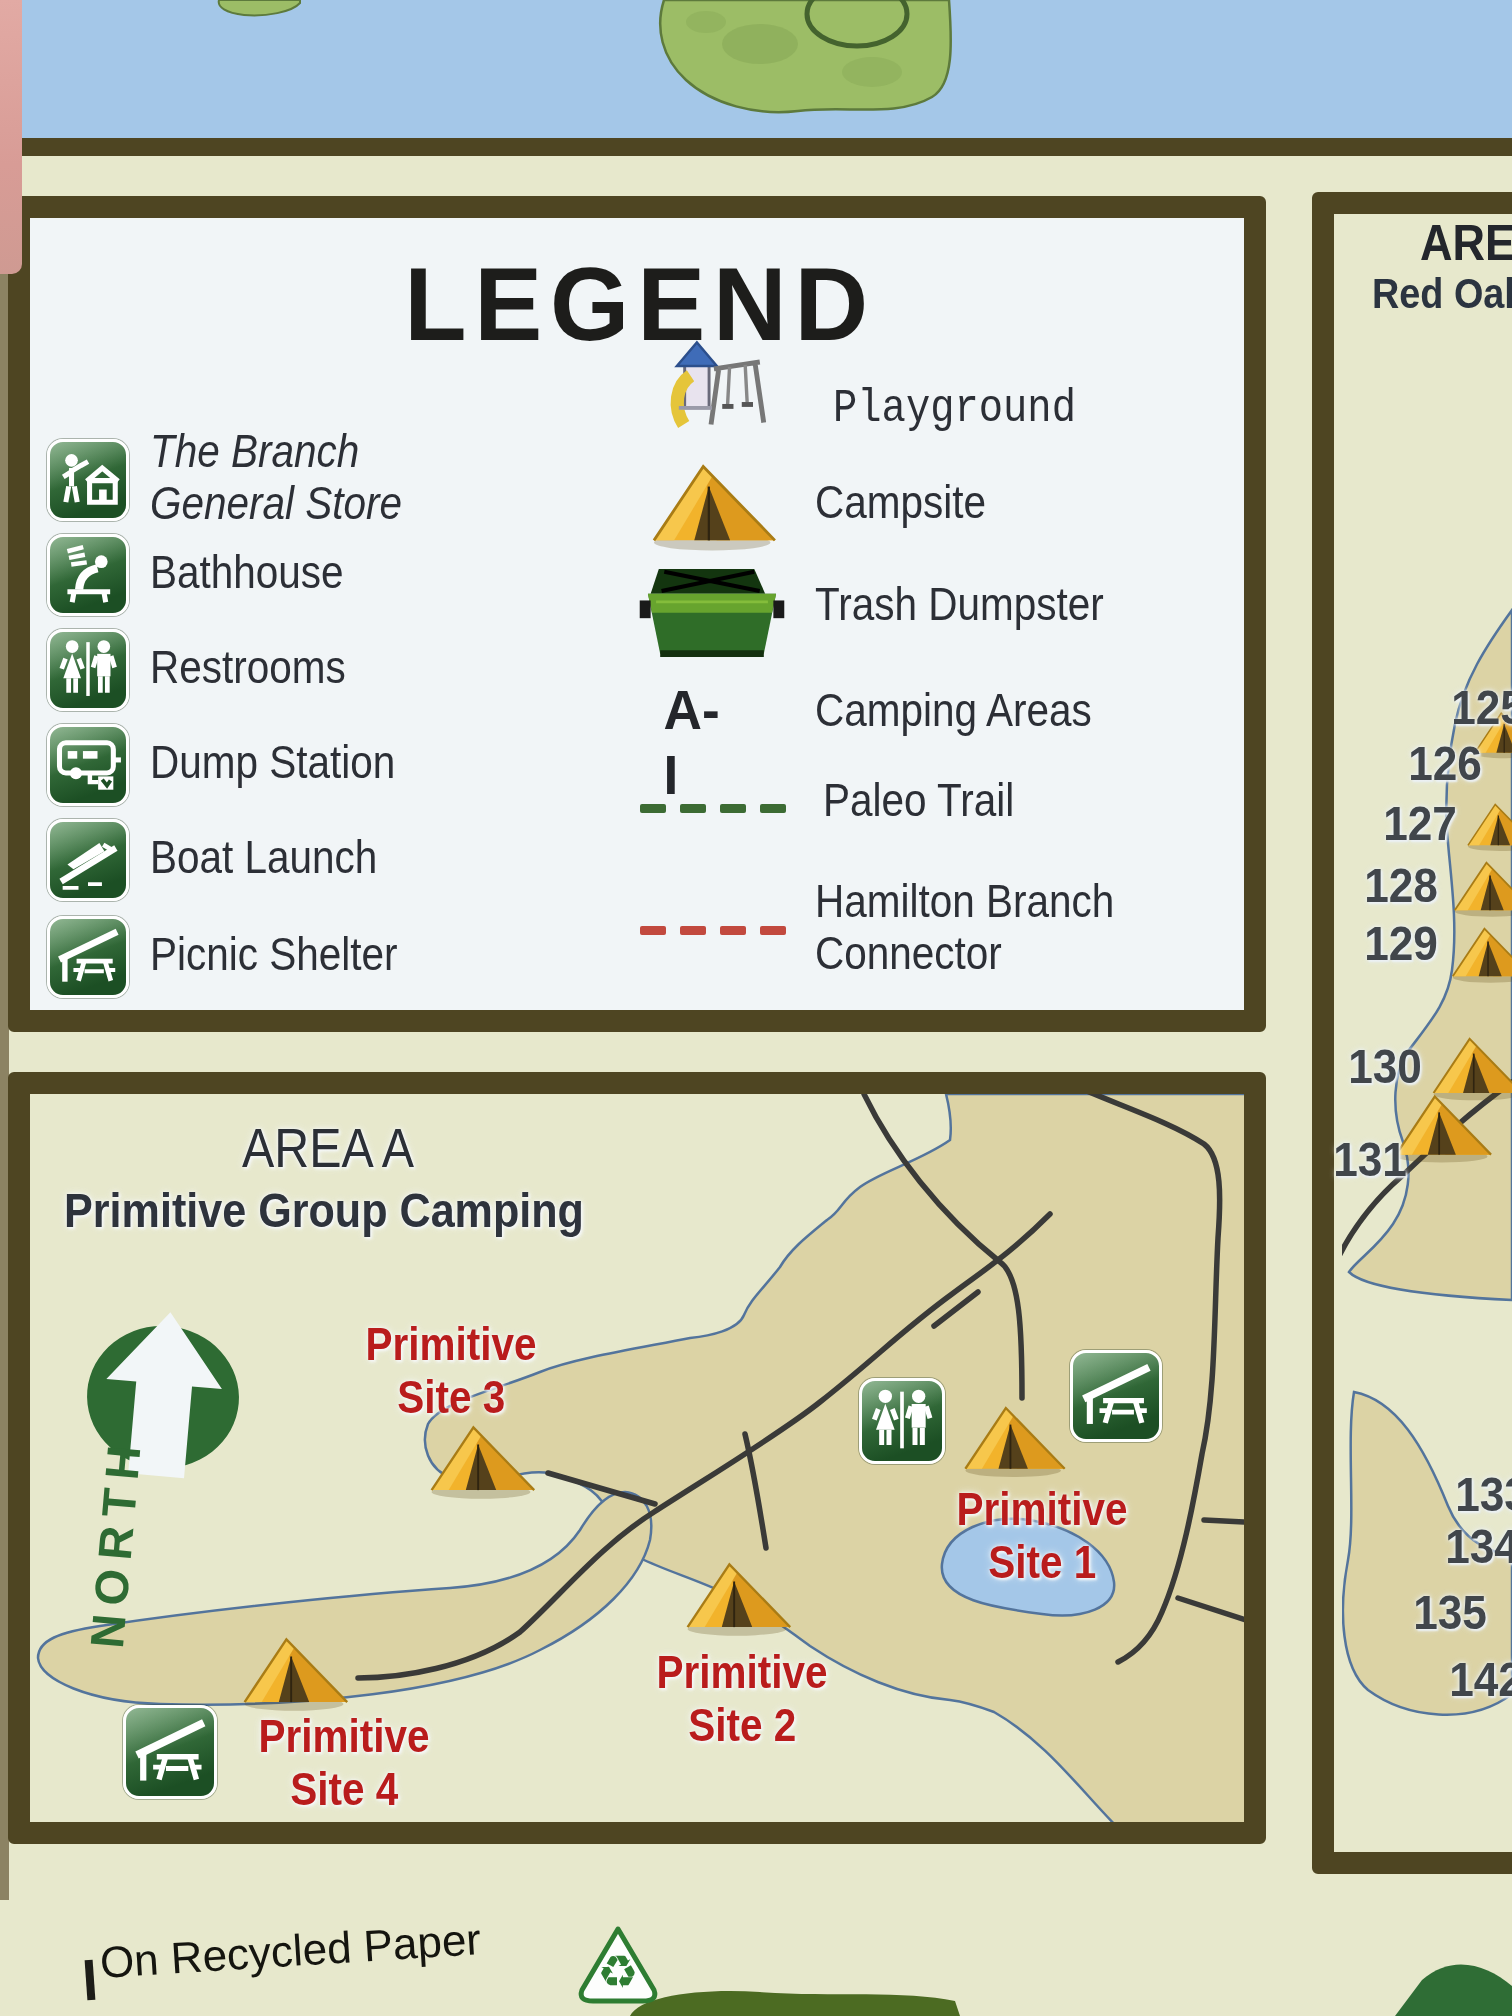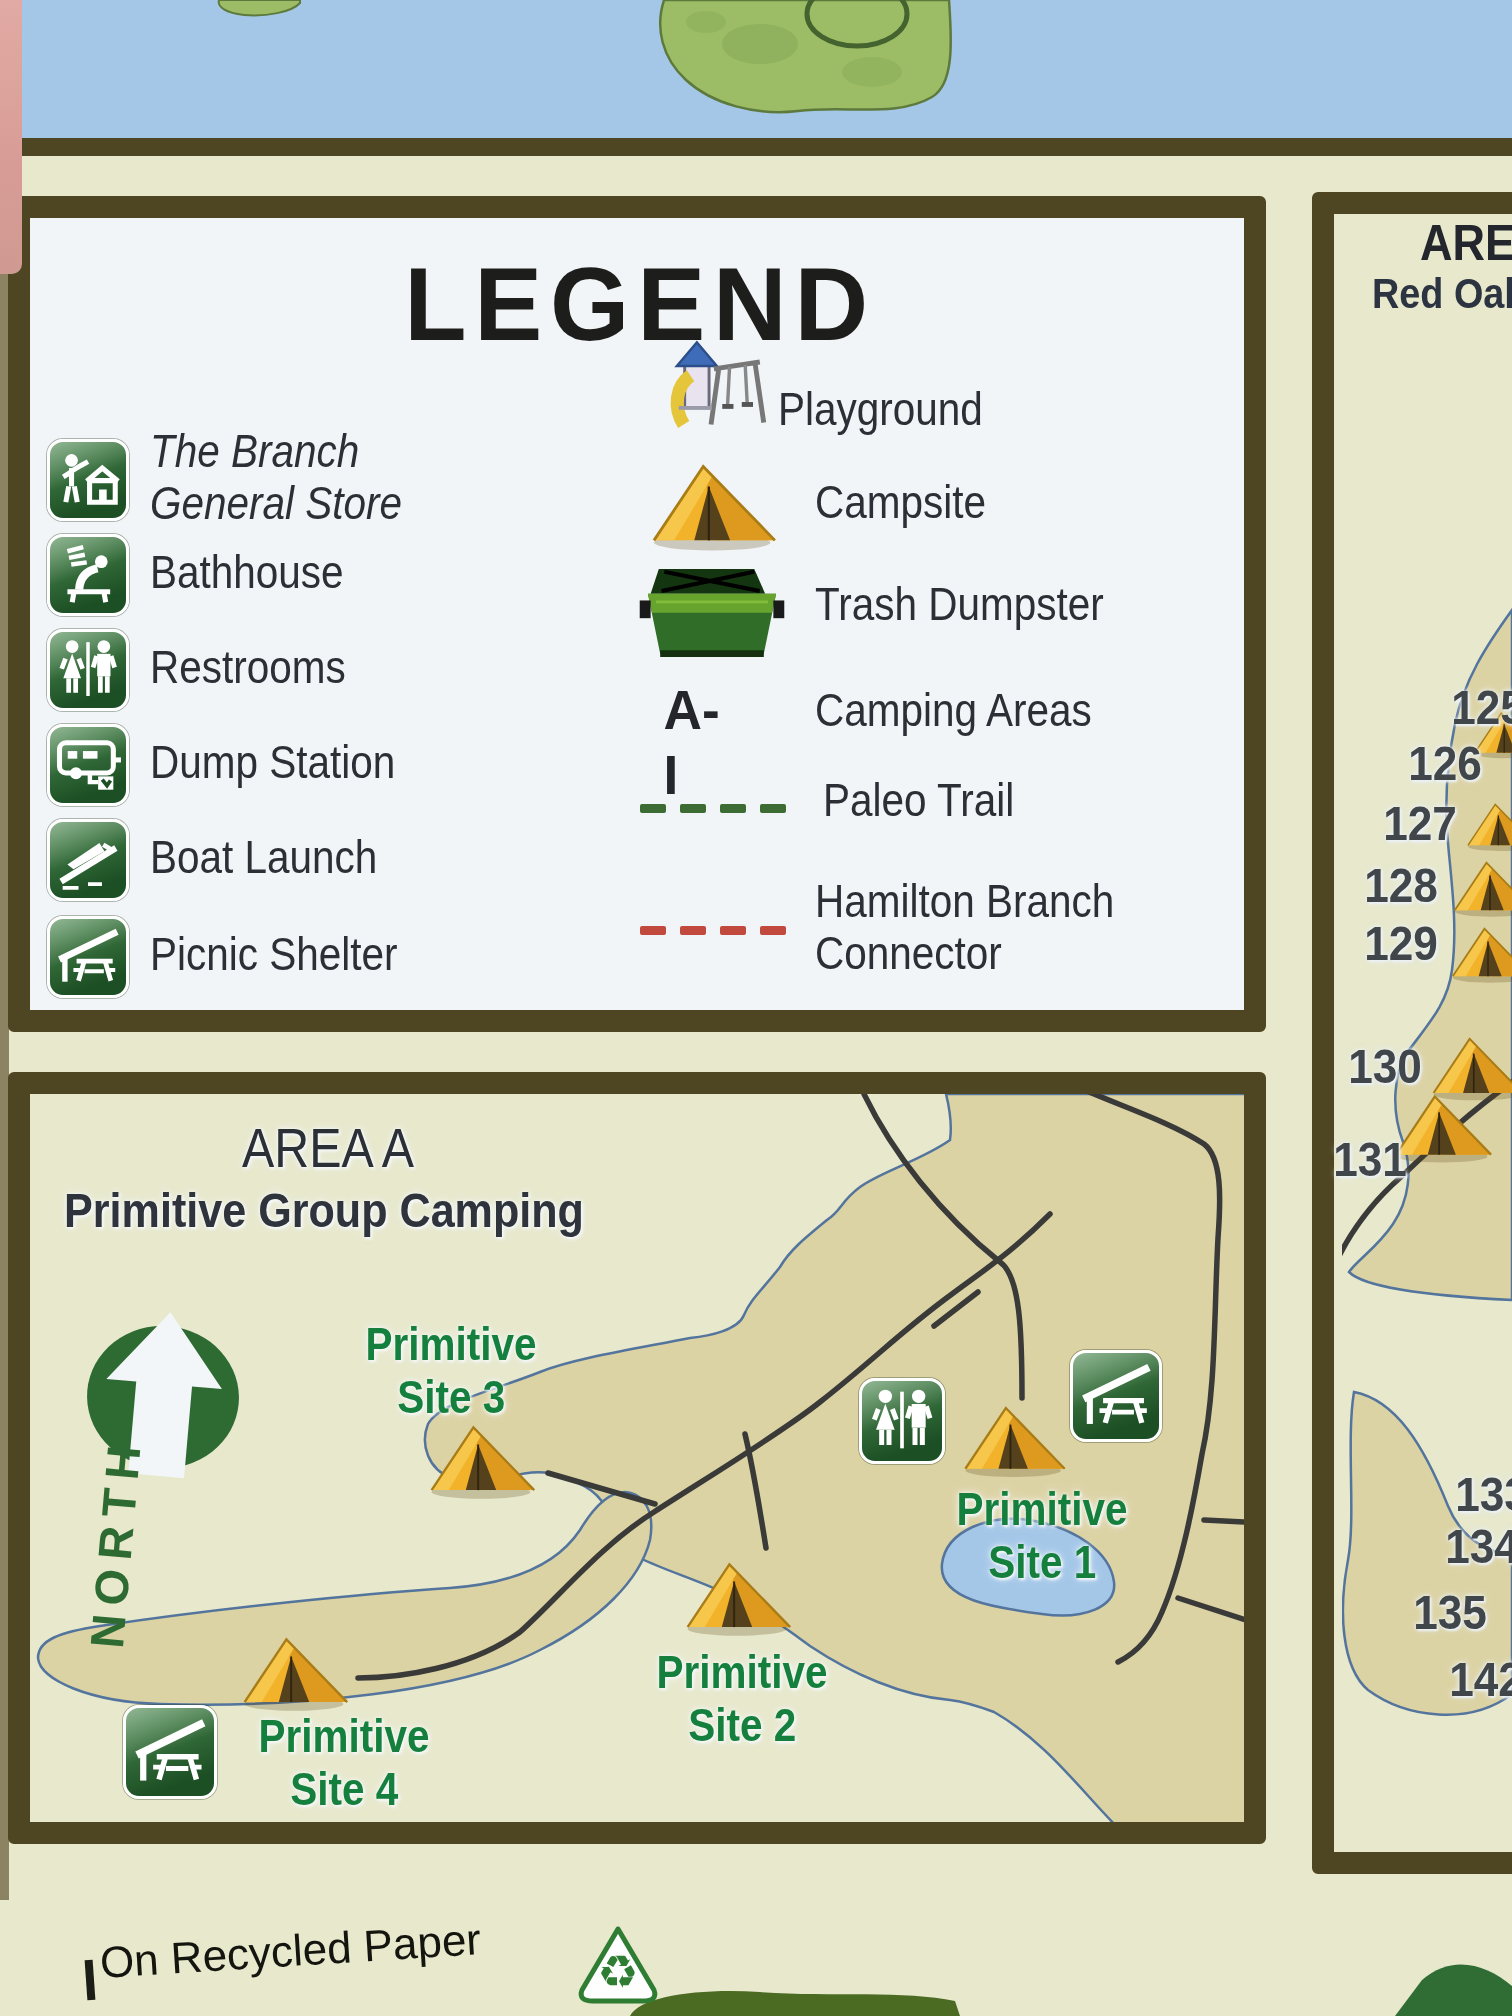--- a/index.html
+++ b/index.html
@@ -24,21 +24,21 @@
   .leg-label>span{display:inline-block;transform:scaleX(.88);transform-origin:left center;}
   .green-icon{position:absolute;border-radius:16px;border:3px solid #fff;box-sizing:border-box;
      background:linear-gradient(160deg,rgba(255,255,255,.38),rgba(255,255,255,0) 48%),
                 linear-gradient(160deg,#4e8b52,#1c4f24 80%);
      box-shadow:0 0 0 1px rgba(40,60,35,.35);}
   .green-icon svg{position:absolute;left:0;top:0;width:100%;height:100%;}
   .dash-row{position:absolute;display:flex;gap:14px;}
   .dash-row i{display:block;width:26px;height:9px;border-radius:2px;}
   .symbol-ai{position:absolute;font-weight:800;font-size:56px;color:#24262b;transform:scaleX(.95);}
   
-  .map-label{position:absolute;text-align:center;color:#15803d;font-weight:700;
+  .map-label{position:absolute;text-align:center;color:#b91c1c;font-weight:700;
      font-size:46px;line-height:53px;white-space:nowrap;transform:translateX(-50%);
      text-shadow:0 0 4px rgba(245,248,250,.95),0 0 9px rgba(245,248,250,.8),2px 2px 3px rgba(245,248,250,.9);}
   .map-label>span{display:inline-block;transform:scaleX(.88);}
   #area-a-title{left:328px;top:1122px;font-size:55px;font-weight:400;color:#2b2f36;}
   #area-a-sub{left:324px;top:1184px;font-size:49px;font-weight:600;color:#2e333c;}
   #rp-title{left:1420px;top:214px;font-size:50px;font-weight:800;color:#23262c;position:absolute;white-space:nowrap;}
   #rp-sub{left:1372px;top:270px;font-size:42px;font-weight:600;color:#2b3440;position:absolute;white-space:nowrap;}
   #rp-title>span,#rp-sub>span{display:inline-block;transform:scaleX(.9);transform-origin:left center;}
   .site-num{position:absolute;transform:translate(-50%,-50%) scaleX(.92);font-size:48px;font-weight:800;color:#41464b;white-space:nowrap;
      text-shadow:0 0 4px rgba(236,242,246,.95),0 0 8px rgba(236,242,246,.85),2px 2px 2px rgba(236,242,246,.9);}
@@ -245,21 +245,21 @@
    <rect x="7.4" y="8.6" width="5" height="9" fill="#e8e3ee" stroke="#6a6a7a" stroke-width="0.6"></rect>
    <path d="M5.8 9 L9.9 4.2 L14 9 Z" fill="#3f6cb8" stroke="#2c4f8c" stroke-width="0.5"></path>
    <path d="M8.6 11 C5.6 13 5 17.5 7.2 21" stroke="#e5c53a" stroke-width="2.7" fill="none"></path>
    <path d="M13.4 9.6 L22.8 8.2 M14.4 9.5 L12.8 21 M21.8 8.3 L23.6 20.6" stroke="#777" stroke-width="1" fill="none"></path>
    <path d="M16.6 9.2 L16.2 16.8 M19.8 8.8 L20.2 16.4" stroke="#888" stroke-width="0.7" fill="none"></path>
    <rect x="15.1" y="16.8" width="2.3" height="1" fill="#555"></rect>
           <rect x="19.1" y="16.4" width="2.3" height="1" fill="#555"></rect>
    <path d="M6.2 17.6 H13" stroke="#9a9aa8" stroke-width="0.8"></path>
         </svg>
       </div>
-      <div class="leg-label" style="left: 778px; top: 383px;"><span>Playground</span></div>
+      <div class="leg-label" style="left: 833px; top: 383px; font-family: Liberation Mono, monospace;"><span>Playground</span></div>
       <div class="abs" style="left: 645px; top: 453px;">
         <svg width="134.4" height="100.80000000000001" viewBox="0 0 120 90">
    <ellipse cx="60" cy="80" rx="52" ry="7" fill="rgba(90,70,20,.25)"></ellipse>
    <path d="M8 78 L52 12 L116 78 Z" fill="#f2b32b"></path>
    <path d="M52 12 L116 78 L64 78 Z" fill="#dd9a1e"></path>
    <path d="M8 78 L52 12 L60 21 L26 78 Z" fill="#f7c74c"></path>
    <path d="M57 30 L76 78 L44 78 Z" fill="#55411b"></path>
    <path d="M57 30 L57 78" stroke="#2f2410" stroke-width="2"></path>
    <path d="M8 78 L52 12 L116 78" fill="none" stroke="#a97c15" stroke-width="2.5"></path>
         </svg>

